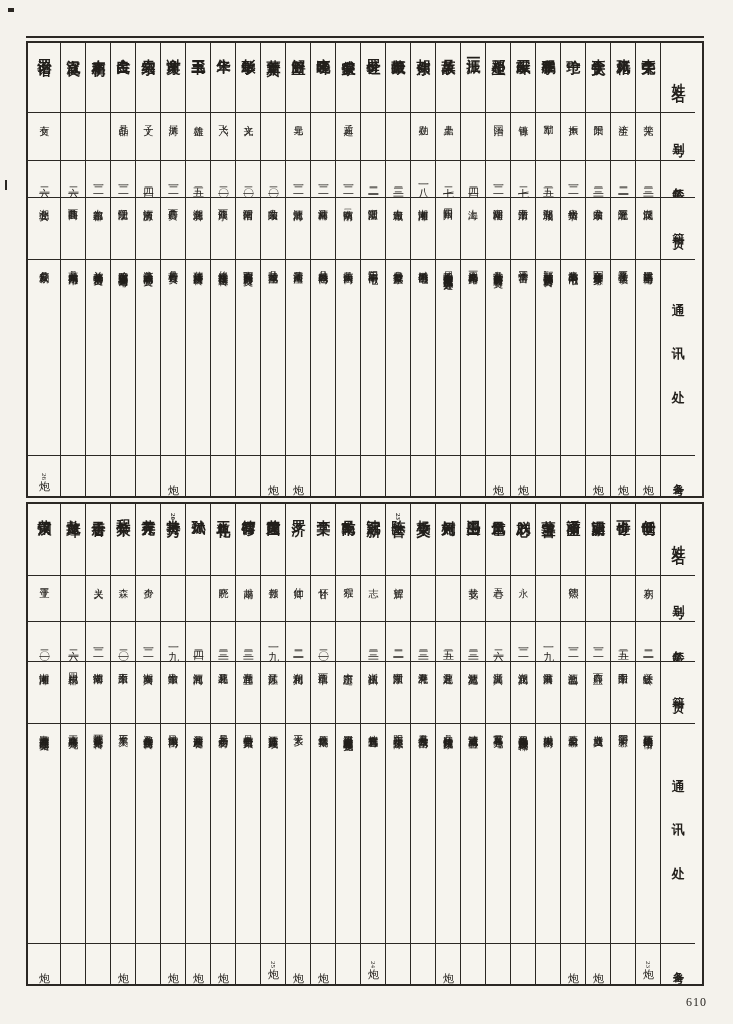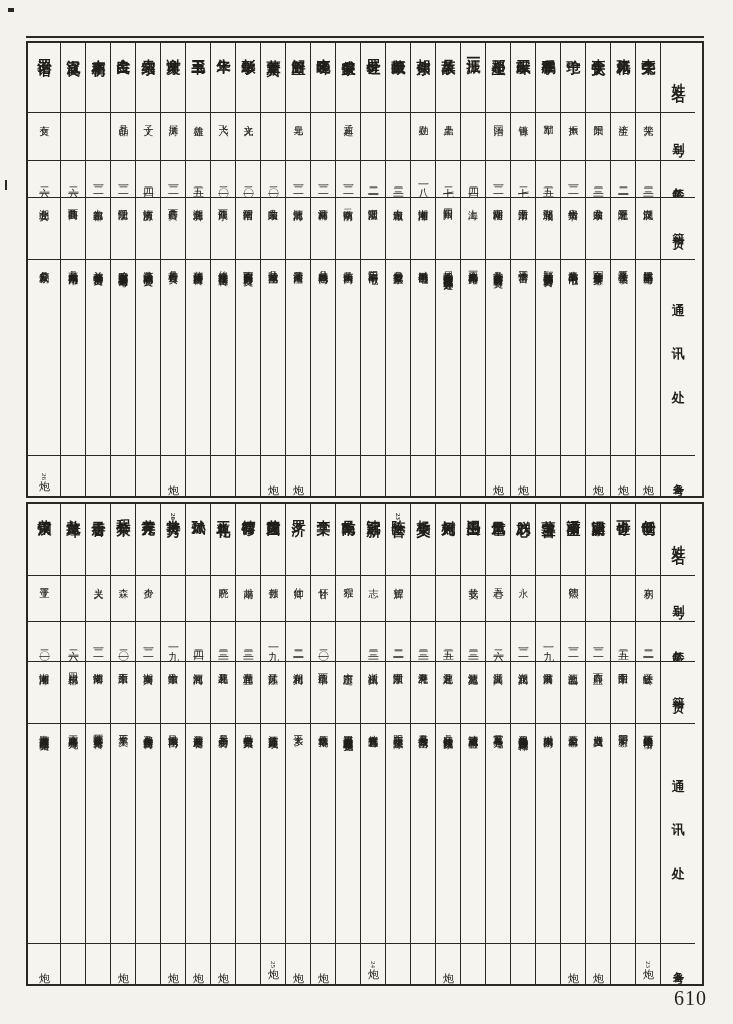--- a/index.html
+++ b/index.html
@@ -25,21 +25,21 @@
   .t1{--h-name:70px;--h-alias:48px;--h-age:37px;--h-native:62px;--h-addr:196px;--h-remark:40px;}
   .t2{--h-name:72px;--h-alias:46px;--h-age:40px;--h-native:62px;--h-addr:220px;--h-remark:40px;}
   .hdr .cell{font-weight:700;justify-content:center;}
   .hdr .c-name{font-size:14px;letter-spacing:6px;padding-top:0;}
   .hdr .c-alias{font-size:12px;letter-spacing:4px;padding-top:0;}
   .hdr .c-age{font-size:12px;letter-spacing:2px;}
   .hdr .c-native{font-size:12px;letter-spacing:6px;padding-top:0;justify-content:center;}
   .hdr .c-addr{font-size:13px;letter-spacing:44px;justify-content:center;padding-top:0;}
   .hdr .c-remark{font-size:11px;letter-spacing:2px;}
   .sub{font-size:7px;letter-spacing:0;margin-top:1px;text-orientation:mixed;}
-  .pagenum{position:absolute;right:26px;bottom:14px;font-size:20px;letter-spacing:1px;}
+  .pagenum{position:absolute;right:26px;bottom:14px;font-size:12px;letter-spacing:1px;}
 </style>
 </head>
 <body>
 
 <div class="page">
   <div class="speck" style="left:8px;top:8px;width:6px;height:4px;"></div>
   <div class="speck" style="left:5px;top:180px;width:2px;height:10px;"></div>
   <div class="content">
     <div class="toprule"></div>
     <div class="dtable t1" id="table1">

